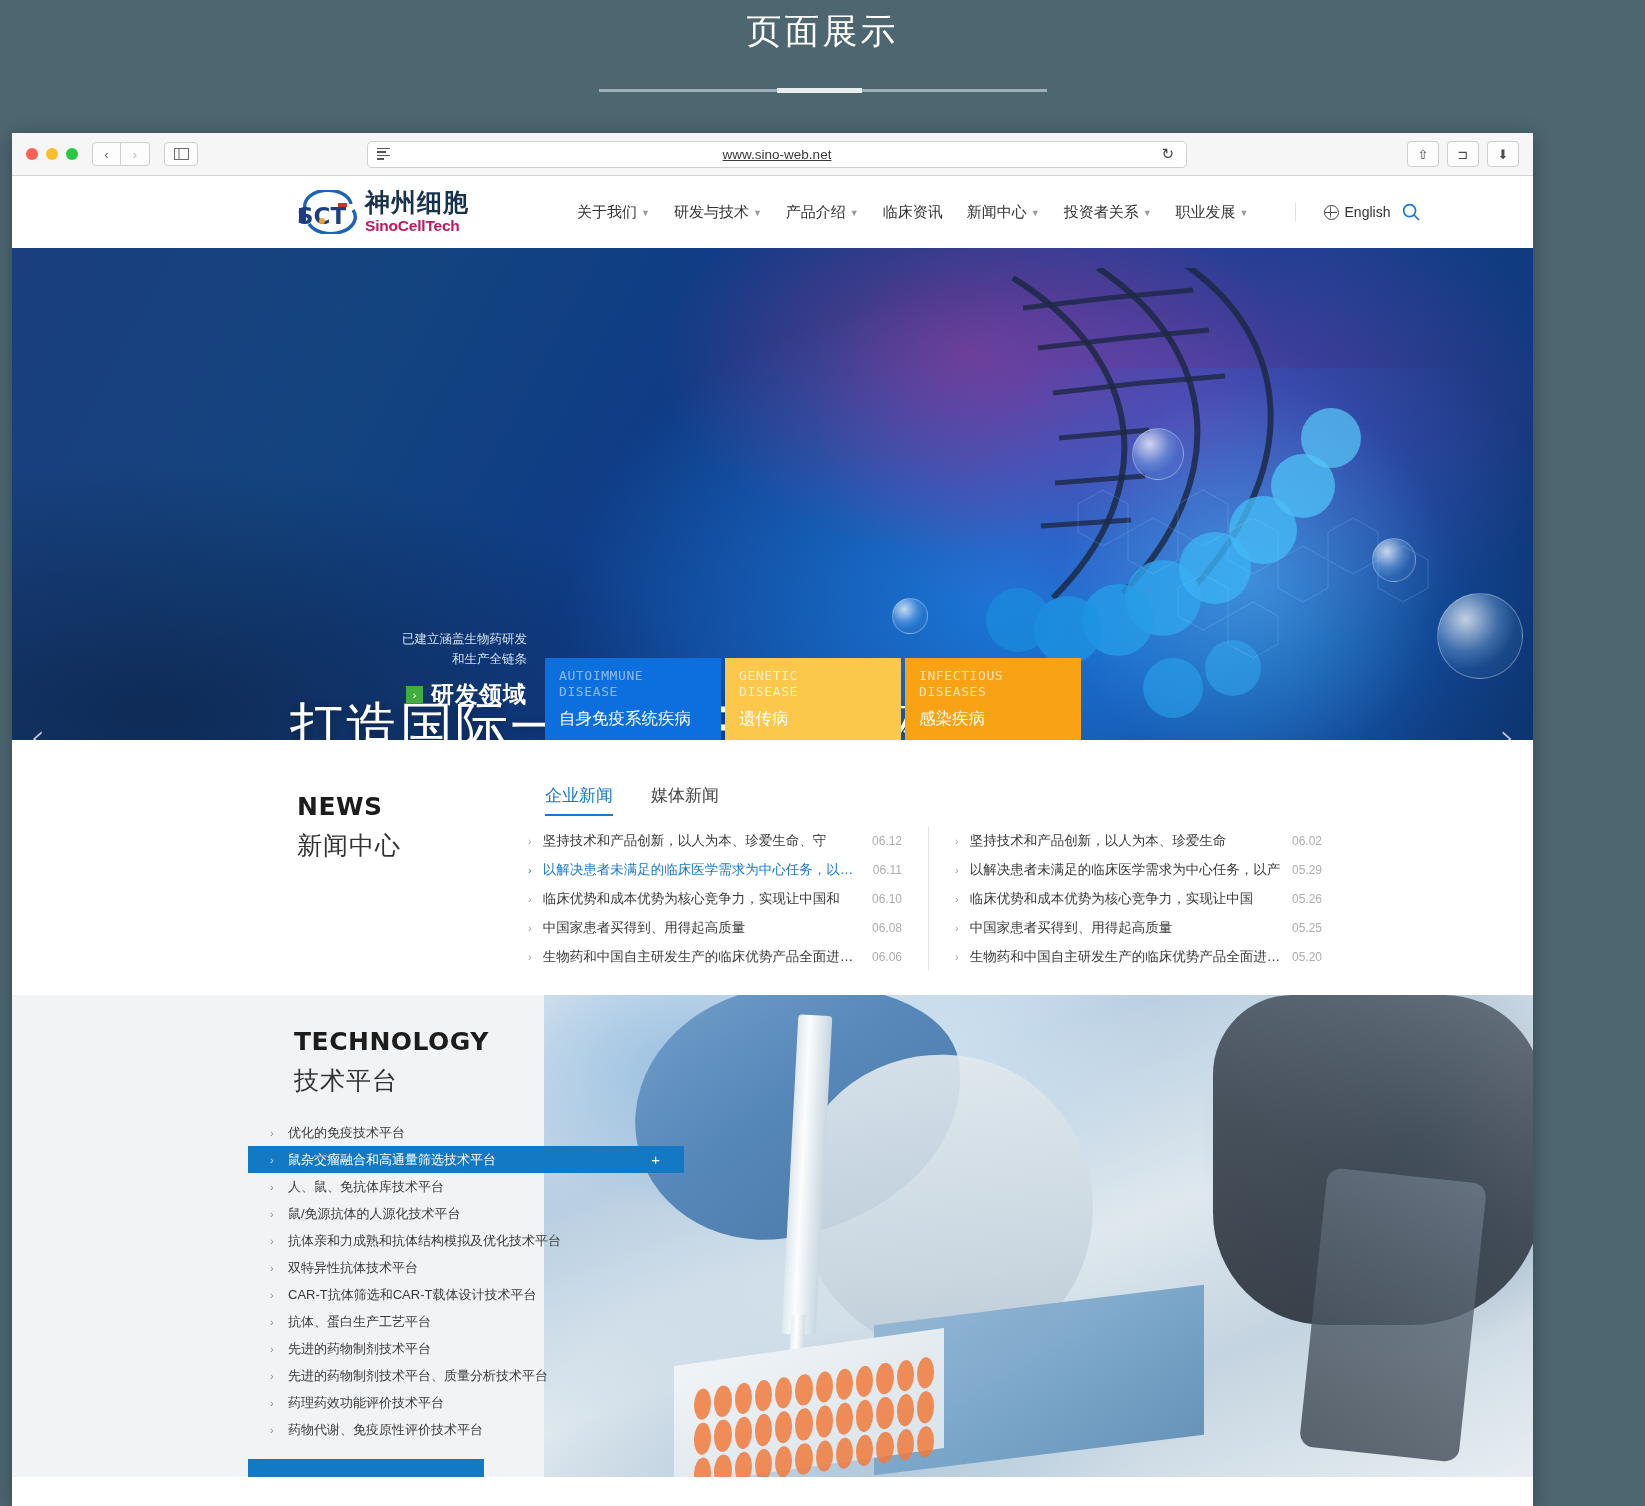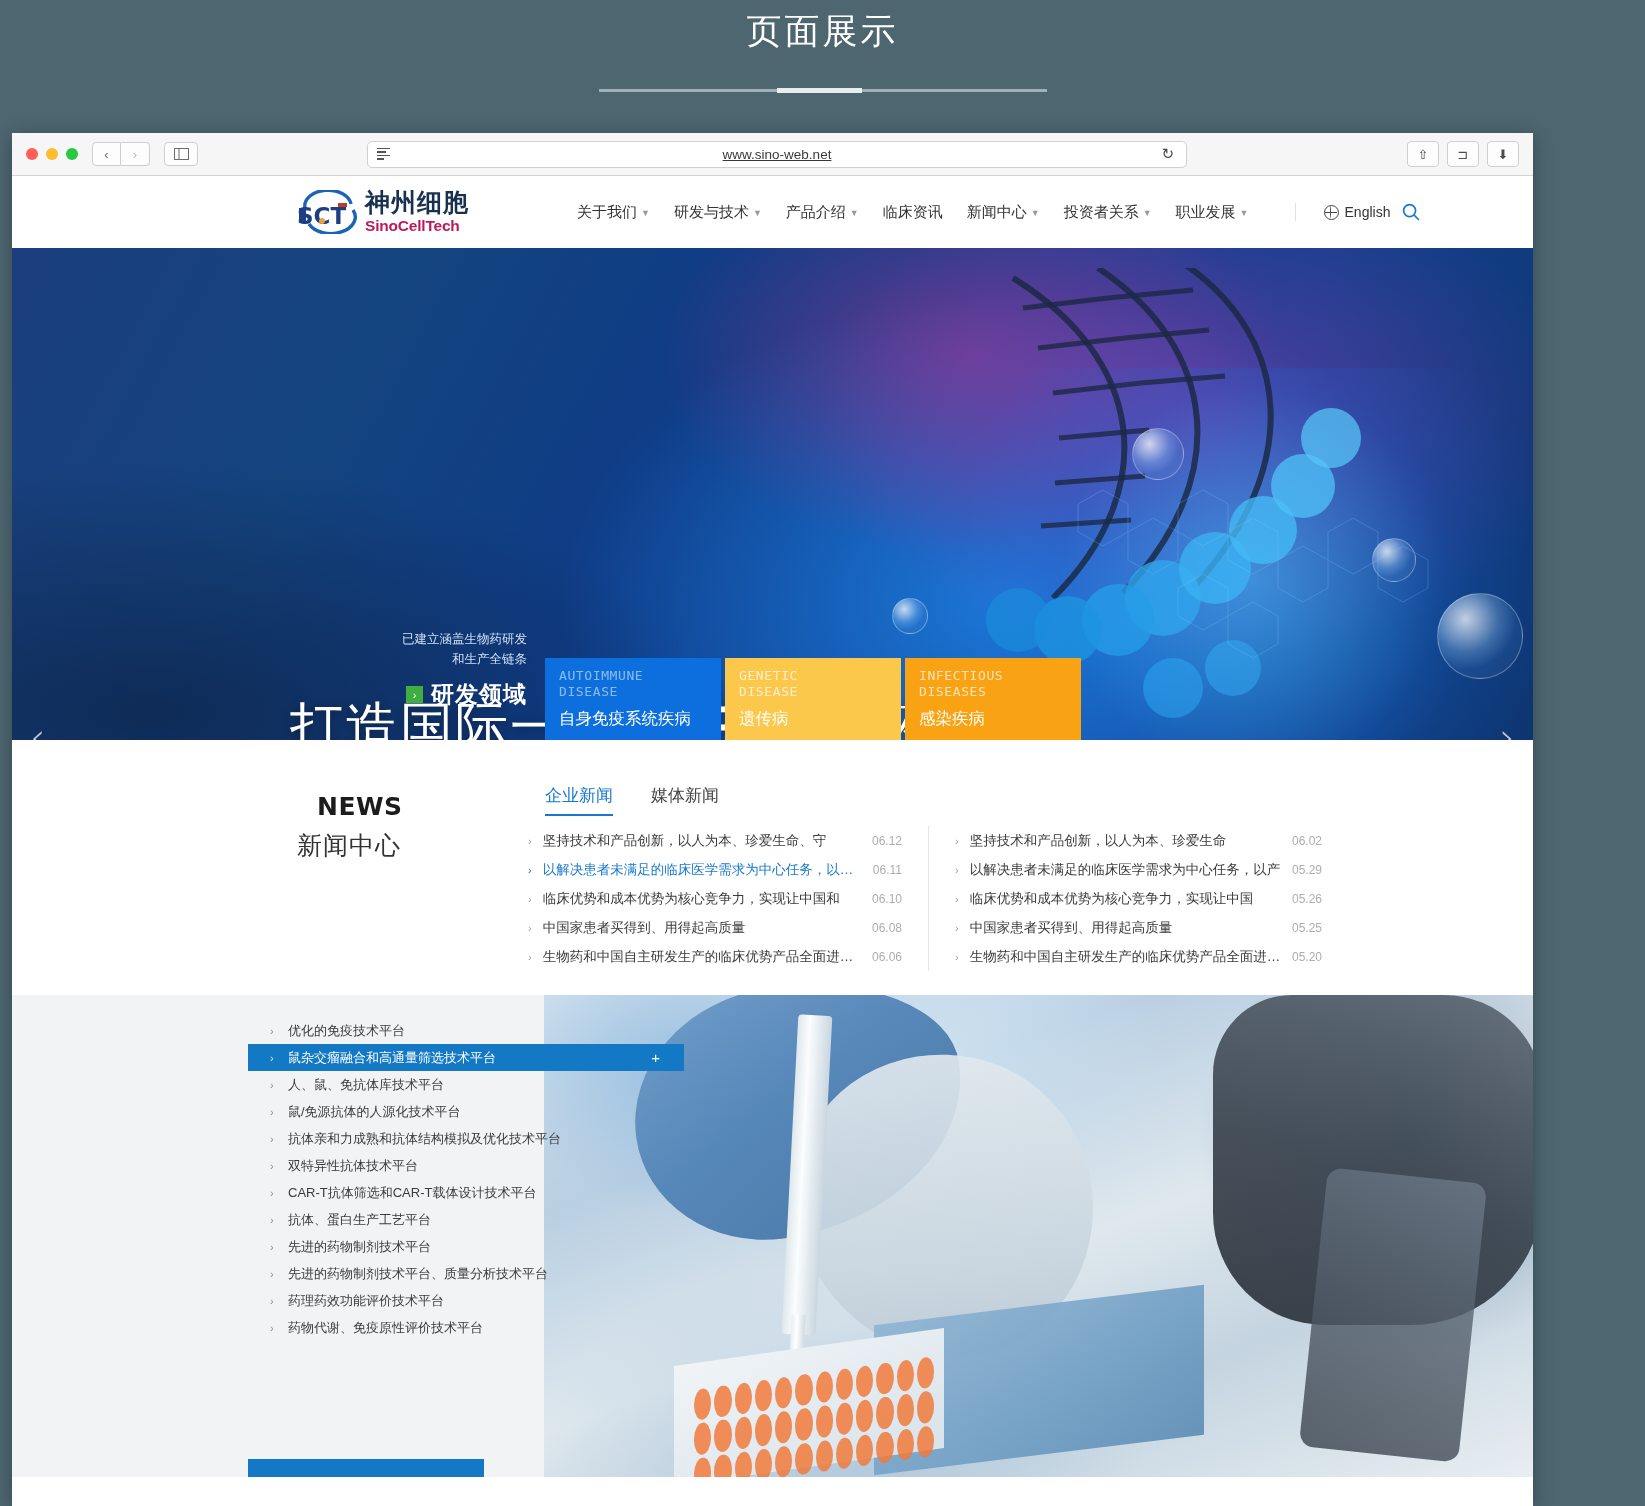--- a/index.html
+++ b/index.html
@@ -167,21 +167,21 @@
   .t2 .en{color:rgba(255,255,255,.52);} .t2 .cn{color:#fff;}
   .t3{background:#fcc84c;}
   .t3 .en{color:rgba(255,255,255,.72);} .t3 .cn{color:#fff;}
   .t4{background:#f9a213;}
   .t4 .en{color:rgba(255,255,255,.70);} .t4 .cn{color:#fff;}
 
   
   .news{background:#fff;height:255px;position:relative;padding-top:26px;}
   .news-left{position:absolute;left:285px;top:52px;}
   .news-en{font-size:25px;font-weight:900;color:#1c1c1c;letter-spacing:.5px;
-    font-family:"DejaVu Sans","Liberation Sans",sans-serif;margin-left:20px;}
+    font-family:"DejaVu Sans","Liberation Sans",sans-serif;}
   .news-cn{font-size:25px;color:#333;margin-top:8px;letter-spacing:1px;}
   .news-tabs{position:absolute;left:533px;top:44px;display:flex;gap:38px;}
   .news-tab{font-size:17px;color:#444;padding-bottom:7px;}
   .news-tab.active{color:#1878cf;border-bottom:2px solid #1878cf;}
   .news-cols{position:absolute;left:516px;top:86px;display:flex;width:830px;}
   .news-col{width:400px;padding-right:26px;}
   .news-col.second{border-left:1px solid #e6e6e6;padding-left:26px;width:420px;}
   .news-item{display:flex;align-items:center;height:29px;font-size:13.5px;color:#3a3a3a;}
   .news-item .ch{color:#9e9e9e;font-size:11px;margin-right:11px;}
   .news-item .t{flex:1;white-space:nowrap;overflow:hidden;text-overflow:ellipsis;}
@@ -590,20 +590,24 @@
         <div class="well"></div>
           <div class="well"></div>
           <div class="well"></div>
           <div class="well"></div>
       </div>
       <div class="scope"></div>
       <div class="scope2"></div>
     </div>
 
     <div class="tech-left">
+      <div class="tech-head">
+        <div class="tech-en">TECHNOLOGY</div>
+        <div class="tech-cn">技术平台</div>
+      </div>
       <div class="tech-list">
         <div class="tech-item">
           <span class="ch">›</span>
           <span>优化的免疫技术平台</span>
         </div>
         <div class="tech-item active">
           <span class="ch">›</span>
           <span>鼠杂交瘤融合和高通量筛选技术平台</span>
           <span class="plus">+</span>
         </div>

